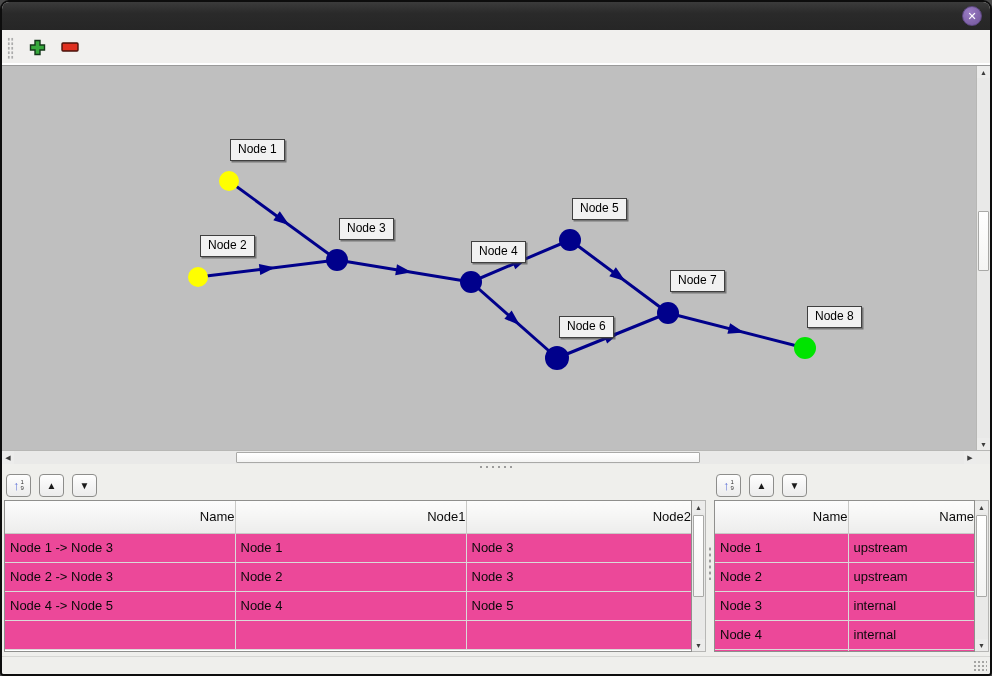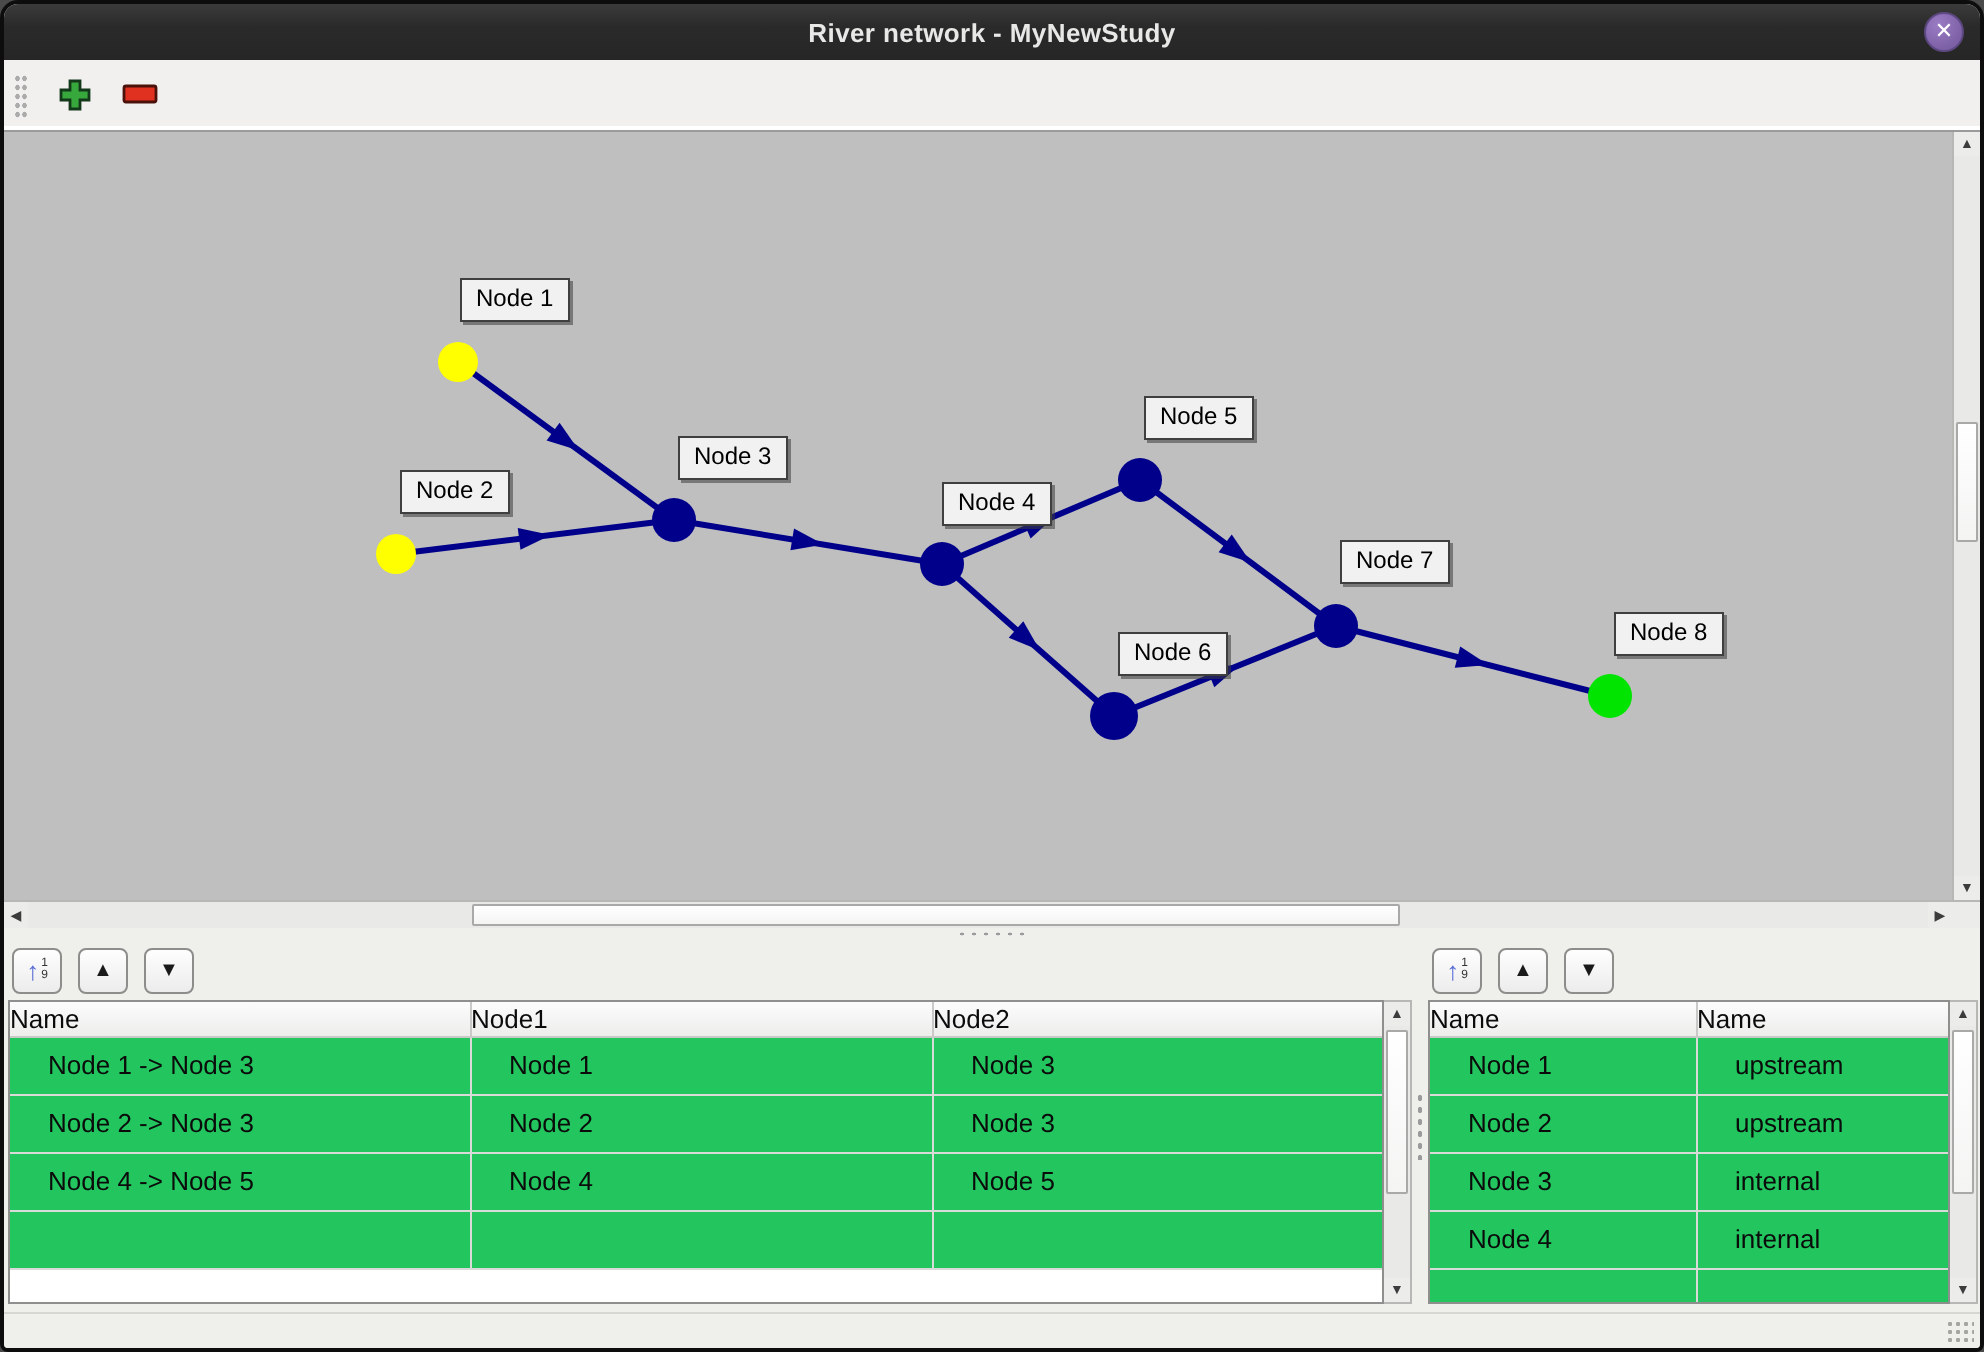--- a/index.html
+++ b/index.html
@@ -61,42 +61,41 @@
   .small-btn { width:25px; height:23px; margin-right:8px; border:1px solid #8d8d8b; border-radius:4px;
                background:linear-gradient(#fefefe,#ececec); display:flex; align-items:center;
                justify-content:center; font-size:10px; color:#1a1a1a; cursor:pointer; }
   .sort-glyph { display:flex; align-items:center; line-height:1; }
   .sort-glyph .arrow { color:#5b6fd6; font-size:13px; font-weight:bold; }
   .sort-glyph .digits { display:flex; flex-direction:column; font-size:6px; color:#333; margin-left:1px; }
 
   .table-zone { flex:1 1 auto; display:flex; padding:0 1px 0 2px; }
   .grid-wrap { flex:1 1 auto; overflow:hidden; border:1px solid #8f8f8d; background:#fff; height:152px; }
   table.grid { width:100%; border-collapse:collapse; table-layout:fixed; font-size:13px; color:#0b0b0b; }
-  table.grid th { height:17px; font-weight:normal; text-align:left; font-size:13px;
+  table.grid th { height:32px; font-weight:normal; text-align:right; font-size:13px;
                   background:linear-gradient(#fcfcfc,#ededec); border:1px solid #c9c9c7;
                   border-top:none; }
   table.grid th:first-child { border-left:none; } table.grid th:last-child { border-right:none;margin-top:41px; }
-  table.grid td { height:29px; padding-left:19px; border:1px solid #dadad8; border-top:none;
-                  background:#22c55e; overflow:hidden; white-space:nowrap; }
+  table.grid td { height:29px; padding-left:5px; border:1px solid #dadad8; border-top:none;
+                  background:#ec4899; overflow:hidden; white-space:nowrap; }
   table.grid td:first-child { border-left:none; } table.grid td:last-child { border-right:none; }
   .grid-scroll { flex:0 0 14px; border:1px solid #b7b7b5; border-left:none; display:flex;
                  flex-direction:column; background:#e9e9e8; height:152px; }
 
   
   .statusbar { flex:0 0 18px; background:#efefec; border-top:1px solid #d6d6d3; position:relative; }
   .resize-grip { position:absolute; right:3px; bottom:2px; width:14px; height:12px;
       background-image:radial-gradient(#a5a5a3 1px, transparent 1.2px); background-size:4px 4px; }
 </style>
 </head>
 <body>
 
 <div class="window">
 
   <div class="titlebar">
-    <span class="title">River network - MyNewStudy</span>
     <div class="close-btn">
       <span>✕</span>
     </div>
   </div>
 
   <div class="toolbar">
     <div class="drag-handle"></div>
     <div class="tb-btn">
       <svg width="17" height="17" viewBox="0 0 17 17">
         <path d="M6 1.5h5v4.5h4.5v5H11v4.5H6V11H1.5V6H6z" stroke-width="1.4" stroke="#14381a" fill="#37a93c"></path>

